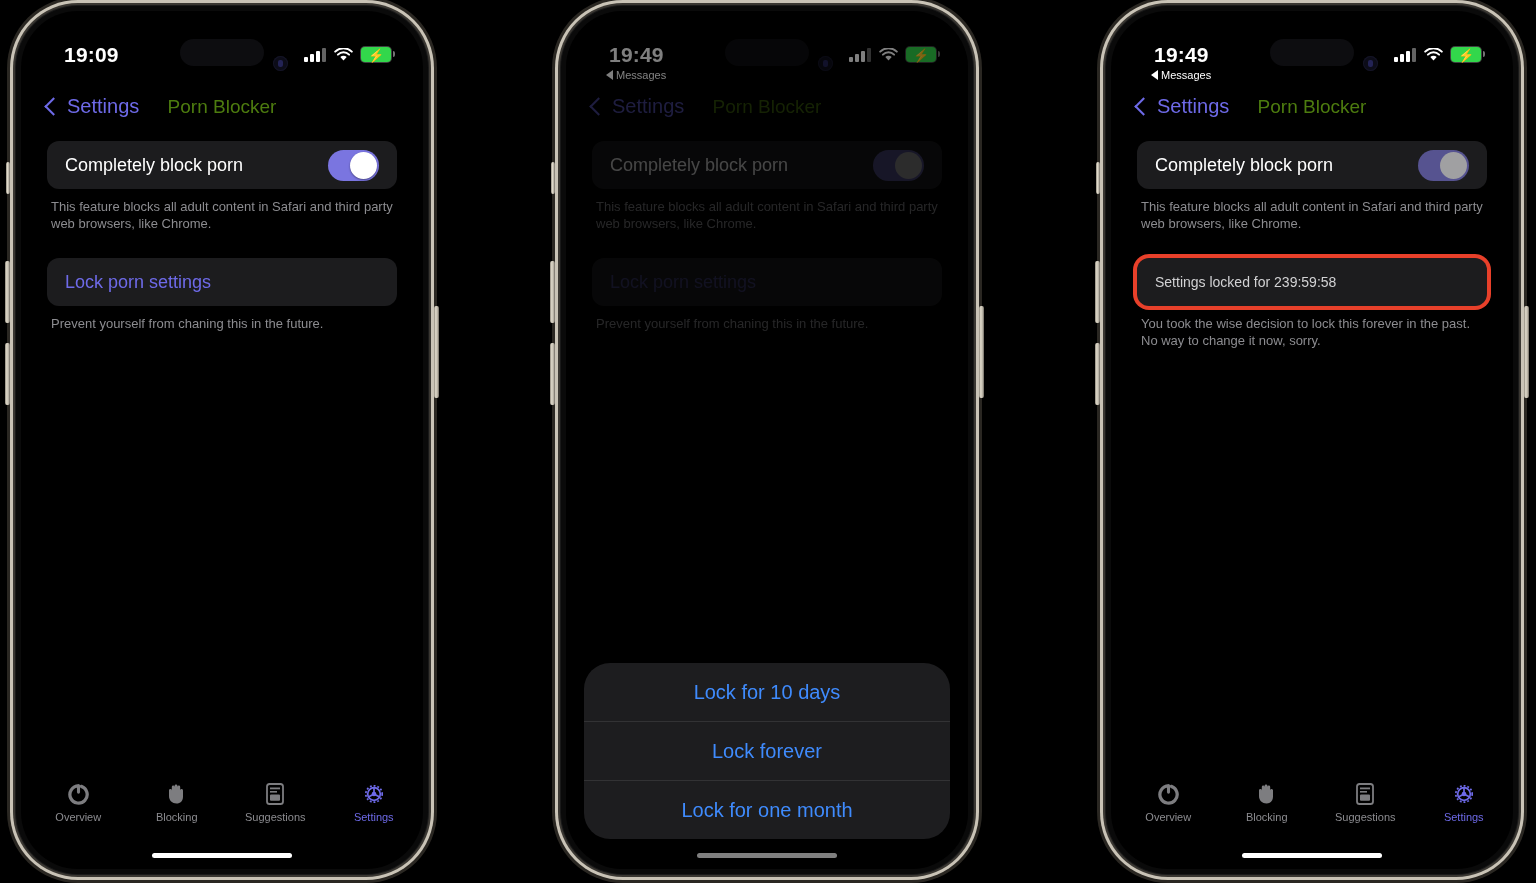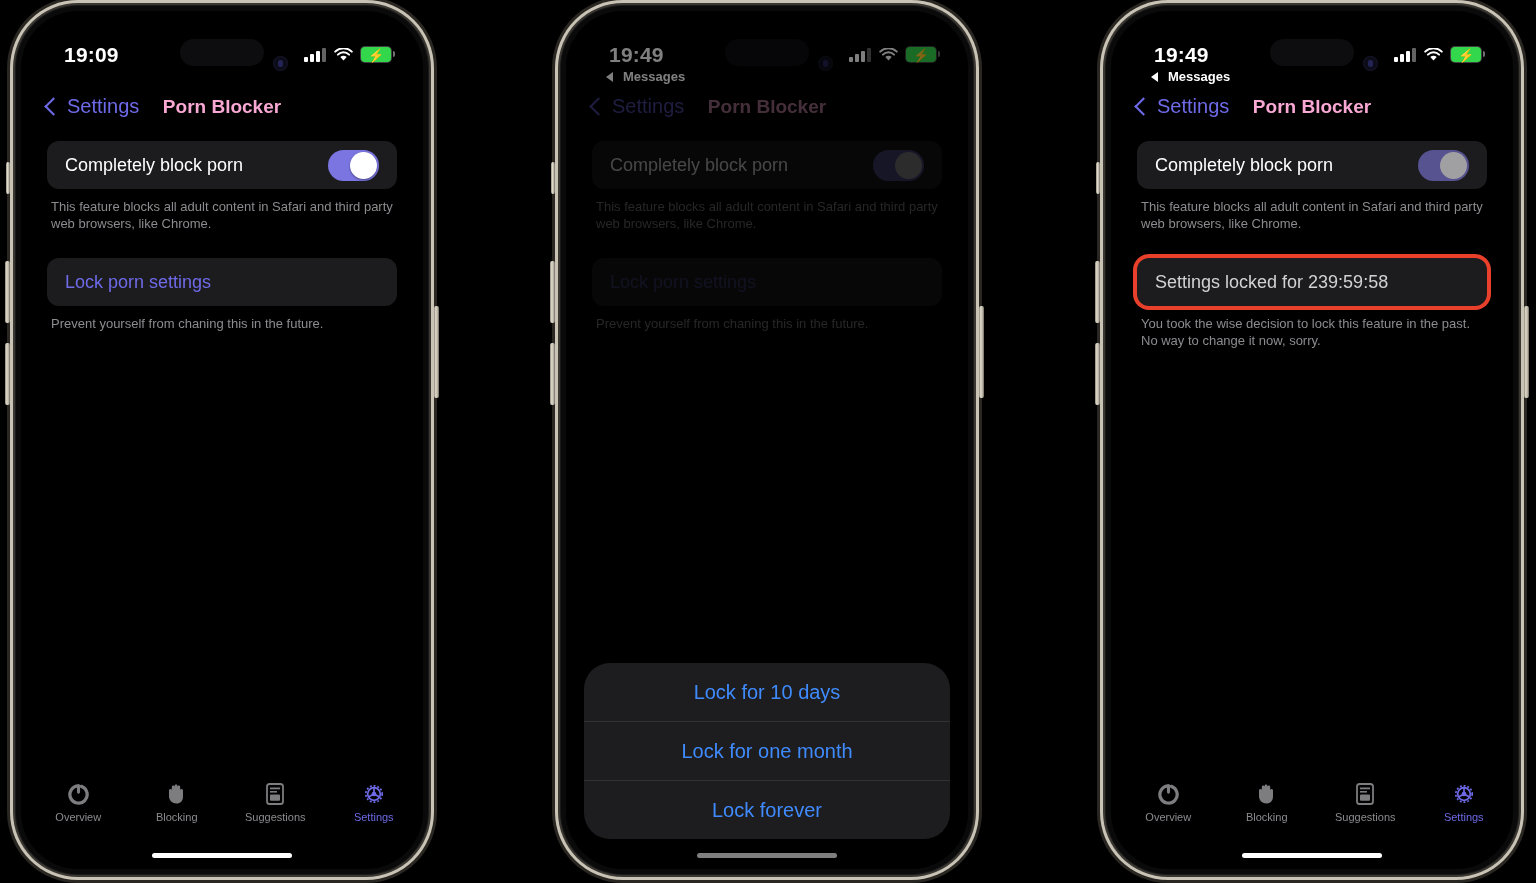--- a/index.html
+++ b/index.html
@@ -94,25 +94,25 @@
     left: 43px; top: 32px;
     color: #ffffff;
     font-size: 21px;
     font-weight: bold;
     letter-spacing: 0.2px;
   }
   .sb-backapp {
     position: absolute;
     left: 40px; top: 58px;
     color: #ffffff;
-    font-size: 13px;
-    font-weight: bold;
-    display: flex;
-    align-items: center;
-    gap: 10px;
+    font-size: 11px;
+    font-weight: normal;
+    display: flex;
+    align-items: center;
+    gap: 3px;
     white-space: nowrap;
   }
   .sb-backapp .tri {
     width: 0; height: 0;
     border-top: 5px solid transparent;
     border-bottom: 5px solid transparent;
     border-right: 7px solid #ffffff;
   }
   .sb-right {
     position: absolute;
@@ -172,42 +172,42 @@
     width: 11px; height: 11px;
     border-left: 2.6px solid currentColor;
     border-bottom: 2.6px solid currentColor;
     transform: rotate(45deg);
     margin-right: 1px;
   }
   .nav-title {
     position: absolute;
     left: 0; right: 0; top: 7px;
     text-align: center;
-    color: #f9a8d4;
+    color: #4d7c0f;
     font-size: 19px;
-    font-weight: bold;
+    font-weight: normal;
   }
 
   
   .content { position: absolute; top: 130px; left: 0; right: 0; bottom: 0; }
 
   .card {
     position: relative;
     margin: 0 26px;
     background: #1c1c1e;
     border-radius: 12px;
     height: 48px;
     display: flex;
     align-items: center;
     padding: 16px 18px;
     box-sizing: border-box;
   }
   .card-label { color: #ffffff; font-size: 18px; flex: 1; }
   .card-action { color: #6e6ae8; font-size: 18px; }
-  .card-locked { color: #d2d2d4; font-size: 18px; }
+  .card-locked { color: #d2d2d4; font-size: 14px; }
 
   .card.highlighted {
     box-shadow: 0 0 0 4px #e8402a;
   }
 
   .footnote {
     margin: 10px 30px 0 30px;
     color: #8c8c90;
     font-size: 13px;
     line-height: 1.28;
@@ -479,22 +479,22 @@
           <span class="card-action" style="opacity:.45">Lock porn settings</span>
         </div>
         <div class="footnote">Prevent yourself from chaning this in the future.</div>
       </div>
 
       <div class="dimmer"></div>
 
       <div class="sheet">
         <div class="sheet-group">
           <div class="sheet-item">Lock for 10 days</div>
+          <div class="sheet-item">Lock forever</div>
           <div class="sheet-item">Lock for one month</div>
-          <div class="sheet-item">Lock forever</div>
         </div>
       </div>
 
       <div class="home-ind"></div>
     </div>
   </div>
 
   <div class="phone p3">
     <div class="btn-hw btn-silence"></div>
     <div class="btn-hw btn-volup"></div>
@@ -544,21 +544,21 @@
               <span class="knob"></span>
             </span>
         </div>
         <div class="footnote">This feature blocks all adult content in Safari and third party web browsers, like Chrome.</div>
 
         <div class="spacer-26"></div>
 
         <div class="card highlighted">
           <span class="card-locked">Settings locked for 239:59:58</span>
         </div>
-        <div class="footnote">You took the wise decision to lock this feature in the past. No way to change it now, sorry.</div>
+        <div class="footnote">You took the wise decision to lock this forever in the past. No way to change it now, sorry.</div>
       </div>
 
       <div class="tabbar">
         <div class="tab">
           <span class="tab-ico">
             <svg width="23" height="23" viewBox="0 0 24 24">
                 <path d="M12 3 a9 9 0 1 0 3 .5" stroke="currentColor" stroke-width="3.4" fill="none" stroke-linecap="round"></path>
                 <line x1="12" y1="3" x2="12" y2="9.5" stroke="currentColor" stroke-width="3.2" stroke-linecap="round"></line>
               </svg>
           </span>

